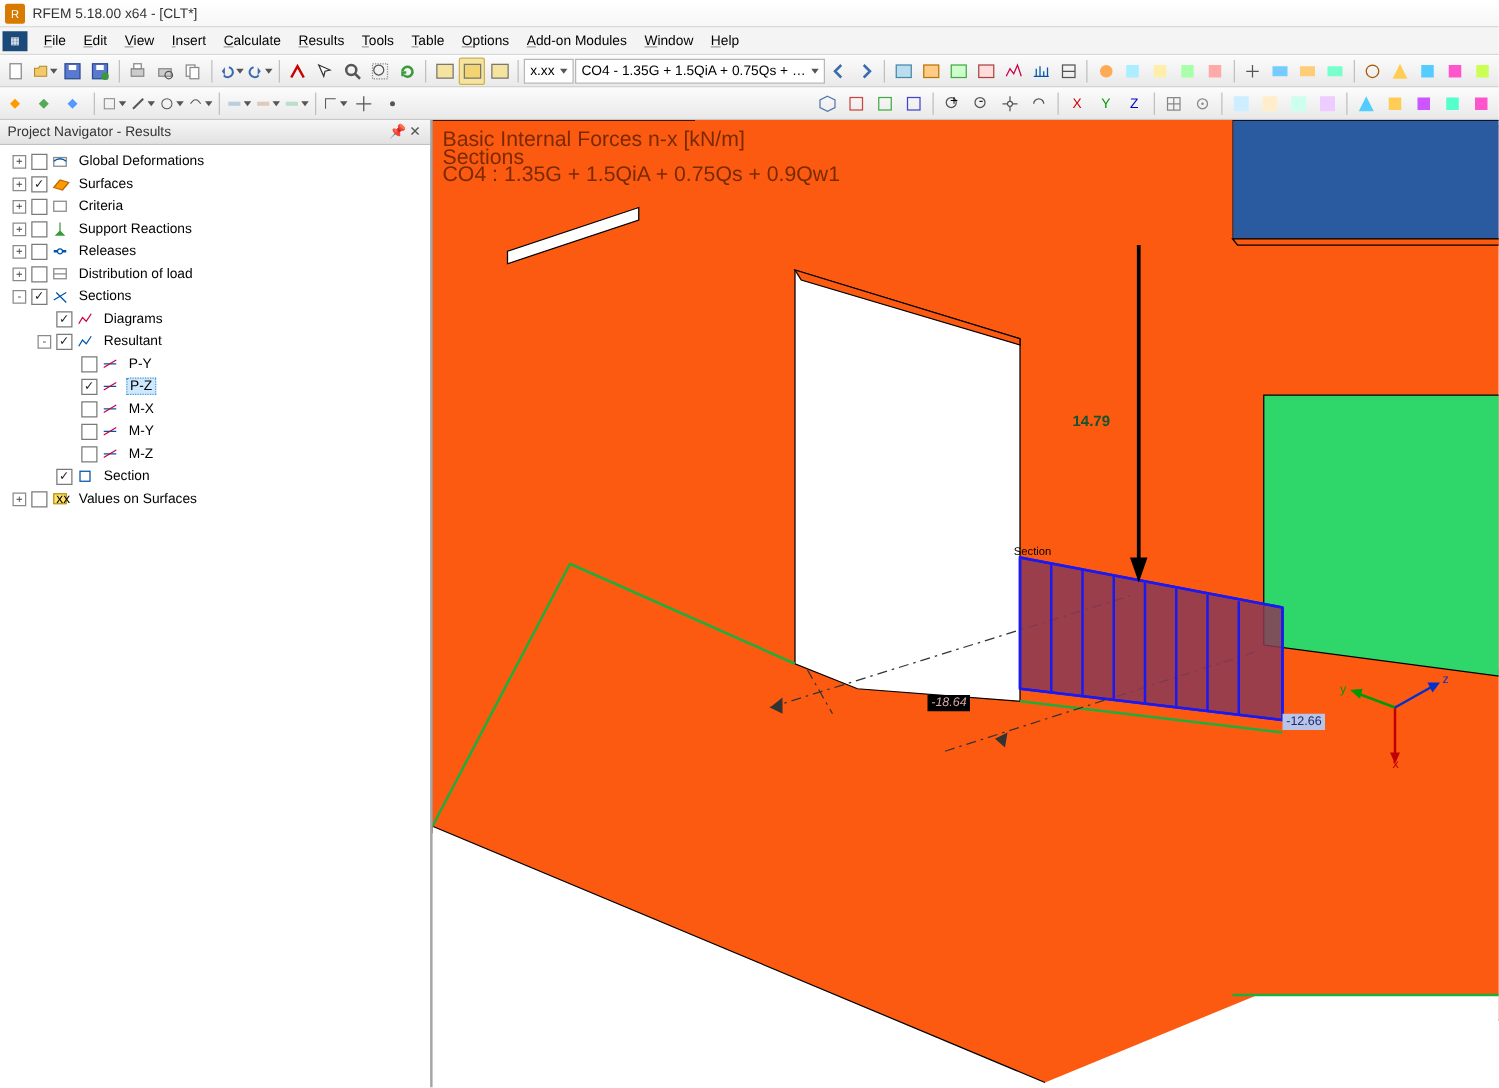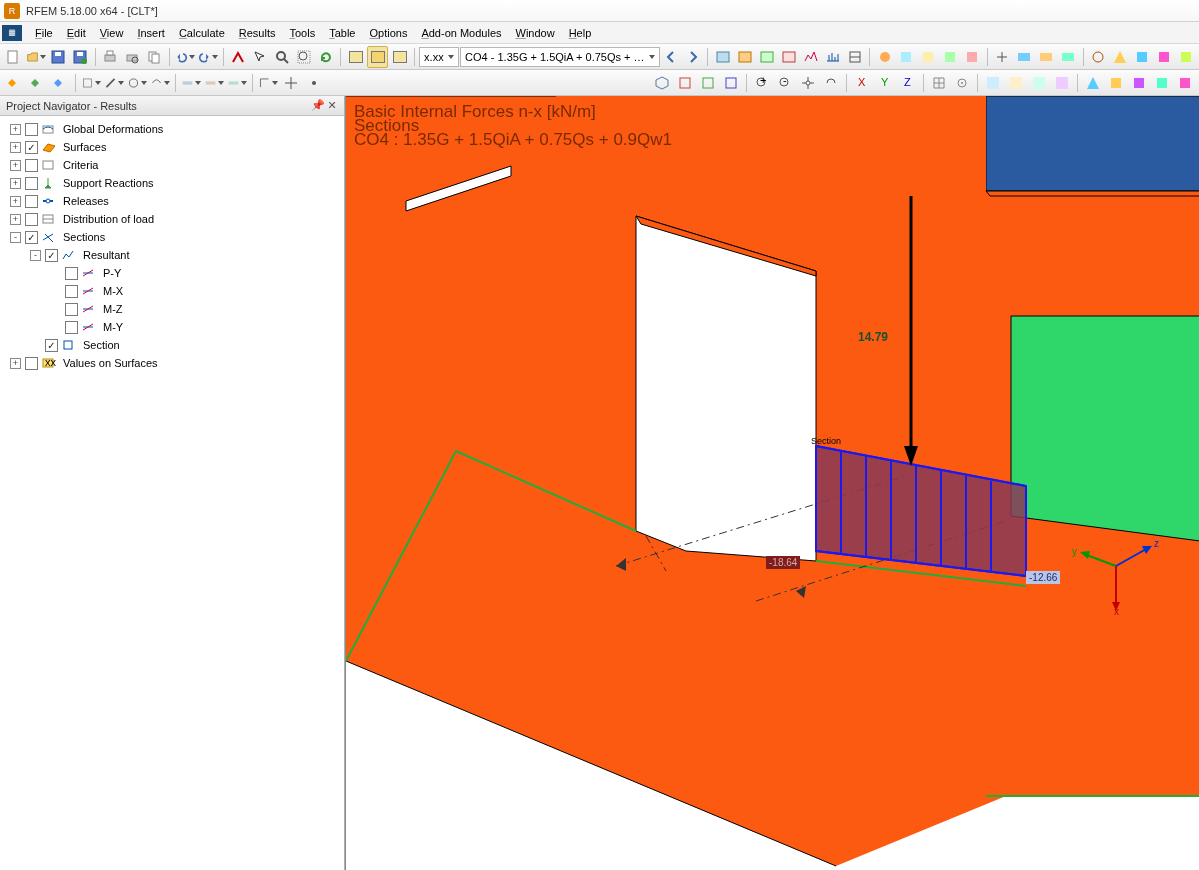--- a/index.html
+++ b/index.html
@@ -593,20 +593,31 @@
           <span class="tr-check checked"></span>
           <span class="tr-icon">
             <svg width="16" height="14">
               <path d="M2 10l10-6M4 4l8 8" stroke="#05a"></path>
             </svg>
           </span>
           <span class="tr-label">Sections</span>
         </div>
         <div class="tree-row">
           <span class="indent" style="width: 28px;"></span>
+          <span class="tr-toggle blank"></span>
+          <span class="tr-check checked"></span>
+          <span class="tr-icon">
+            <svg width="16" height="14">
+              <path d="M2 11l3-5 3 3 4-6" fill="none" stroke="#c04"></path>
+            </svg>
+          </span>
+          <span class="tr-label">Diagrams</span>
+        </div>
+        <div class="tree-row">
+          <span class="indent" style="width: 28px;"></span>
           <span class="tr-toggle">-</span>
           <span class="tr-check checked"></span>
           <span class="tr-icon">
             <svg width="16" height="14">
               <path d="M2 11l3-5 3 3 4-6" fill="none" stroke="#05a"></path>
             </svg>
           </span>
           <span class="tr-label">Resultant</span>
         </div>
         <div class="tree-row">
@@ -614,55 +625,67 @@
           <span class="tr-toggle blank"></span>
           <span class="tr-check"></span>
           <span class="tr-icon">
             <svg width="16" height="14">
               <line x1="2" y1="7" x2="12" y2="7" stroke="#05a"></line>
               <line x1="2" y1="10" x2="12" y2="4" stroke="#c04"></line>
             </svg>
           </span>
           <span class="tr-label">P-Y</span>
         </div>
-        <div class="tree-row">
+        <div class="tree-row selected">
           <span class="indent" style="width: 48px;"></span>
           <span class="tr-toggle blank"></span>
-          <span class="tr-check"></span>
+          <span class="tr-check checked"></span>
           <span class="tr-icon">
             <svg width="16" height="14">
               <line x1="2" y1="7" x2="12" y2="7" stroke="#05a"></line>
               <line x1="2" y1="10" x2="12" y2="4" stroke="#c04"></line>
             </svg>
           </span>
-          <span class="tr-label">M-X</span>
+          <span class="tr-label">P-Z</span>
         </div>
         <div class="tree-row">
           <span class="indent" style="width: 48px;"></span>
           <span class="tr-toggle blank"></span>
           <span class="tr-check"></span>
           <span class="tr-icon">
             <svg width="16" height="14">
               <line x1="2" y1="7" x2="12" y2="7" stroke="#05a"></line>
               <line x1="2" y1="10" x2="12" y2="4" stroke="#c04"></line>
             </svg>
           </span>
-          <span class="tr-label">M-Z</span>
+          <span class="tr-label">M-X</span>
         </div>
         <div class="tree-row">
           <span class="indent" style="width: 48px;"></span>
           <span class="tr-toggle blank"></span>
           <span class="tr-check"></span>
           <span class="tr-icon">
             <svg width="16" height="14">
               <line x1="2" y1="7" x2="12" y2="7" stroke="#05a"></line>
               <line x1="2" y1="10" x2="12" y2="4" stroke="#c04"></line>
             </svg>
           </span>
           <span class="tr-label">M-Y</span>
+        </div>
+        <div class="tree-row">
+          <span class="indent" style="width: 48px;"></span>
+          <span class="tr-toggle blank"></span>
+          <span class="tr-check"></span>
+          <span class="tr-icon">
+            <svg width="16" height="14">
+              <line x1="2" y1="7" x2="12" y2="7" stroke="#05a"></line>
+              <line x1="2" y1="10" x2="12" y2="4" stroke="#c04"></line>
+            </svg>
+          </span>
+          <span class="tr-label">M-Z</span>
         </div>
         <div class="tree-row">
           <span class="indent" style="width: 28px;"></span>
           <span class="tr-toggle blank"></span>
           <span class="tr-check checked"></span>
           <span class="tr-icon">
             <svg width="16" height="14">
               <rect x="3" y="3" width="8" height="8" fill="none" stroke="#05a"></rect>
             </svg>
           </span>
@@ -749,20 +772,20 @@
       </g>
     </svg>
 
     <div class="vp-text" style="top:6px;">Basic Internal Forces n-x [kN/m]</div>
     <div class="vp-text" style="top:20px;">Sections</div>
     <div class="vp-text" style="top:34px;">CO4 : 1.35G + 1.5QiA + 0.75Qs + 0.9Qw1</div>
 
     <div class="value-label" style="left:512px; top:234px;">14.79</div>
     <div style="position:absolute; left:465px; top:340px; font-size:9px; color:#000;">Section</div>
 
-    <div class="badge" style="left:420px; top:460px; background:#7f1d1d; color:#d8a8a8;">-18.64</div>
+    <div class="badge" style="left:396px; top:460px; background:#000000; color:#d8a8a8;font-style:italic;">-18.64</div>
     <div class="badge" style="left:680px; top:475px; background:#b8c4e8; color:#1a2a6a;">-12.66</div>
 
     <div style="position:absolute; left:768px; top:510px; font-size:10px; color:#c00000;">x</div>
     <div style="position:absolute; left:726px; top:450px; font-size:10px; color:#009a00;">y</div>
     <div style="position:absolute; left:808px; top:442px; font-size:10px; color:#0030d0;">z</div>
   </div>
 </div>
 
 </body></html>

